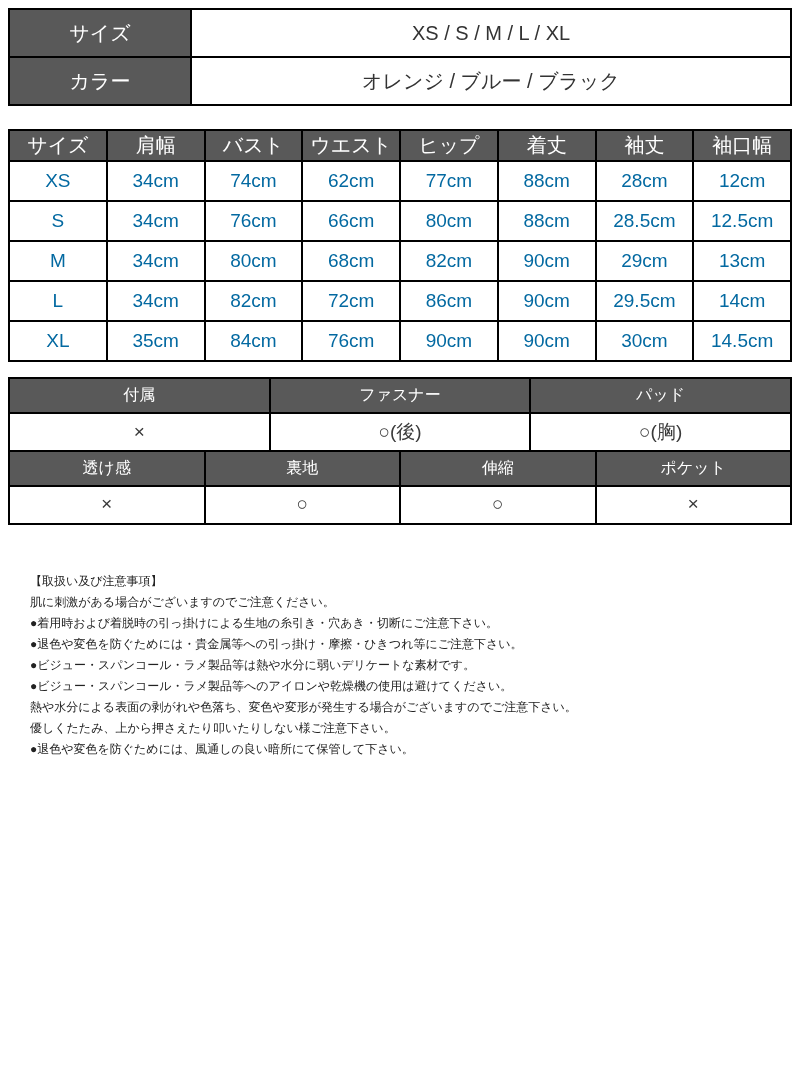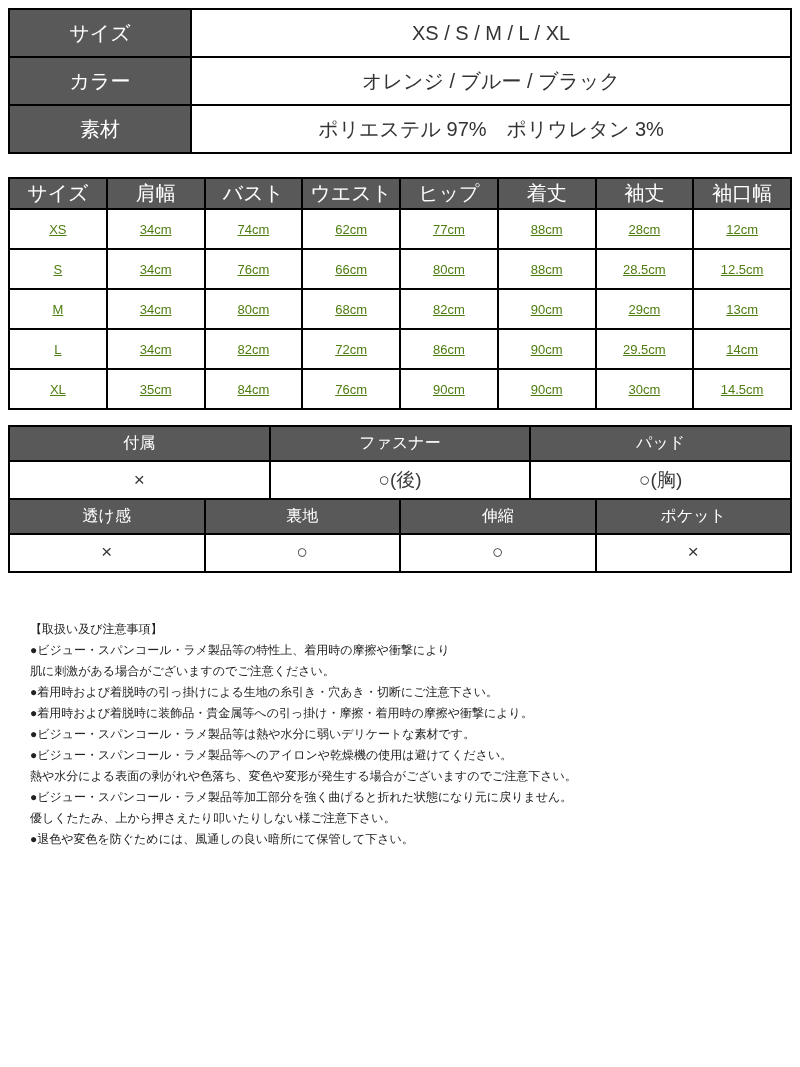--- a/index.html
+++ b/index.html
@@ -14,21 +14,21 @@
   th, td { border: 2px solid #000000; text-align: center; vertical-align: middle; font-weight: normal; }
   th.dark { background: #595959; color: #ffffff; }
 
   
   table.spec td, table.spec th { height: 44px; font-size: 20px; }
   table.spec th.dark { width: 178px; }
   table.spec { margin-bottom: 23px; }
 
   
   table.sizes th { height: 27px; font-size: 20px; }
-  table.sizes td { height: 36px; font-size: 13px; color: #4d7c0f; text-decoration: underline; }
+  table.sizes td { height: 36px; font-size: 19px; color: #0369a1; }
   table.sizes { margin-bottom: 15px; }
 
   
   table.features th { height: 31px; font-size: 16px; }
   table.features td { height: 34px; font-size: 19px; color: #3a3a3a; }
   table.features2 { margin-top: -2px; font-family: Liberation Mono, monospace; }
 
   
   .notes {
     margin-top: 46px;
@@ -47,24 +47,20 @@
 
   <table class="spec">
     <tbody>
         <tr>
       <th class="dark">サイズ</th>
       <td>XS / S / M / L / XL</td>
     </tr>
     <tr>
       <th class="dark">カラー</th>
       <td>オレンジ / ブルー / ブラック</td>
-    </tr>
-    <tr>
-      <th class="dark">素材</th>
-      <td>ポリエステル 97%　ポリウレタン 3%</td>
     </tr>
   </tbody>
     </table>
 
   <table class="sizes">
     <tbody>
         <tr>
       <th class="dark">サイズ</th>
       <th class="dark">肩幅</th>
       <th class="dark">バスト</th>
@@ -154,25 +150,23 @@
       <td>×</td>
       <td>○</td>
       <td>○</td>
       <td>×</td>
     </tr>
   </tbody>
     </table>
 
   <div class="notes">
     <div>【取扱い及び注意事項】</div>
-    <div>●ビジュー・スパンコール・ラメ製品等の特性上、着用時の摩擦や衝撃により</div>
     <div>肌に刺激がある場合がございますのでご注意ください。</div>
     <div>●着用時および着脱時の引っ掛けによる生地の糸引き・穴あき・切断にご注意下さい。</div>
-    <div>●着用時および着脱時に装飾品・貴金属等への引っ掛け・摩擦・着用時の摩擦や衝撃により。</div>
+    <div>●退色や変色を防ぐためには・貴金属等への引っ掛け・摩擦・ひきつれ等にご注意下さい。</div>
     <div>●ビジュー・スパンコール・ラメ製品等は熱や水分に弱いデリケートな素材です。</div>
     <div>●ビジュー・スパンコール・ラメ製品等へのアイロンや乾燥機の使用は避けてください。</div>
     <div>熱や水分による表面の剥がれや色落ち、変色や変形が発生する場合がございますのでご注意下さい。</div>
-    <div>●ビジュー・スパンコール・ラメ製品等加工部分を強く曲げると折れた状態になり元に戻りません。</div>
     <div>優しくたたみ、上から押さえたり叩いたりしない様ご注意下さい。</div>
     <div>●退色や変色を防ぐためには、風通しの良い暗所にて保管して下さい。</div>
   </div>
 
 </div>
 
 </body></html>

